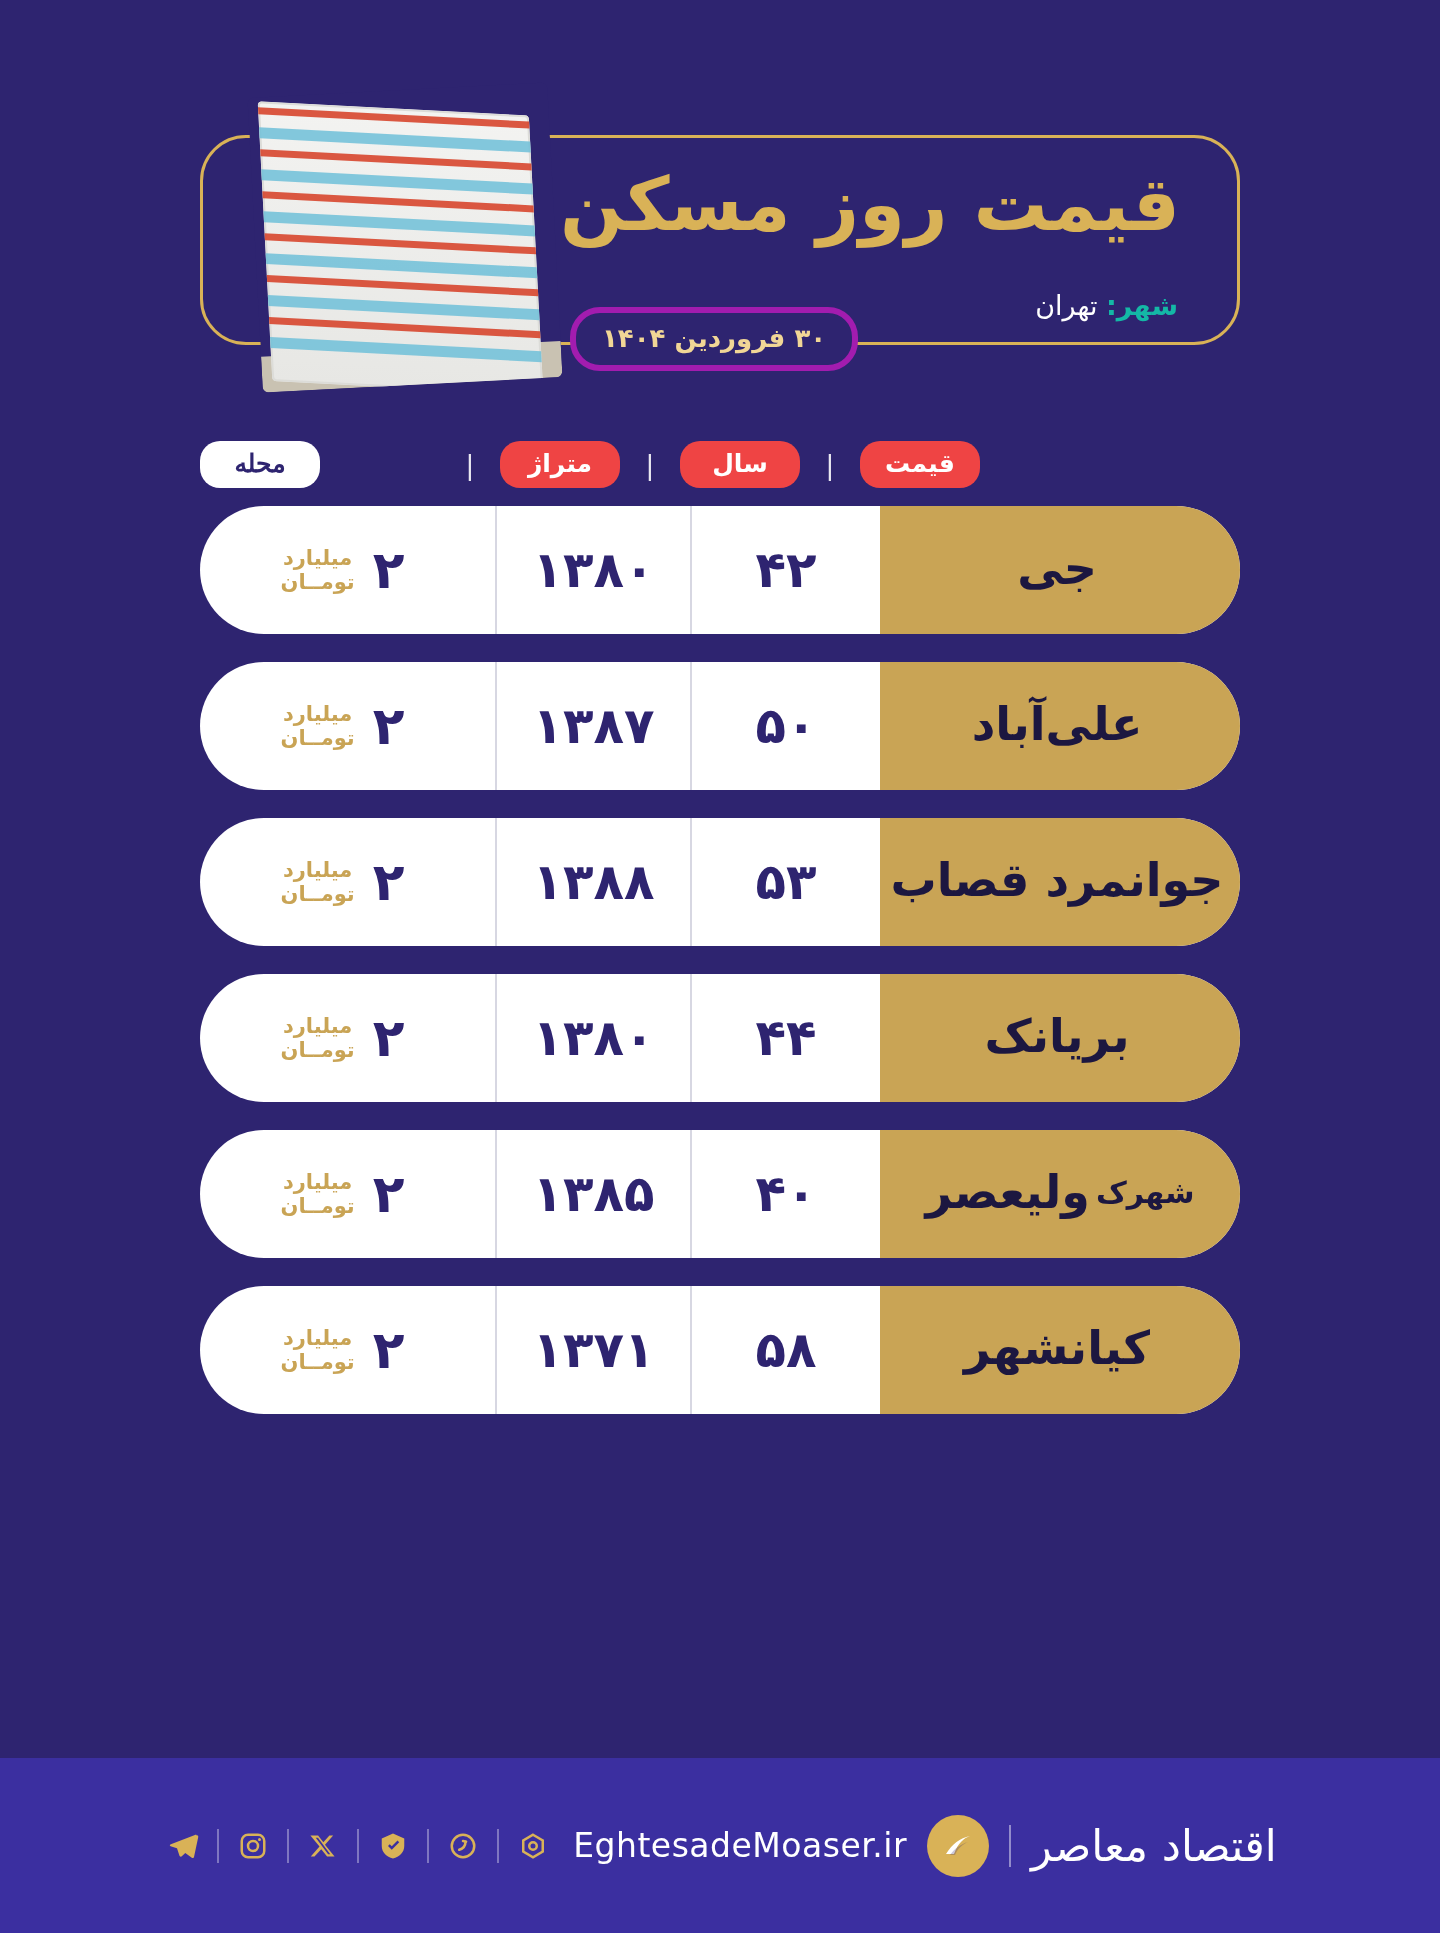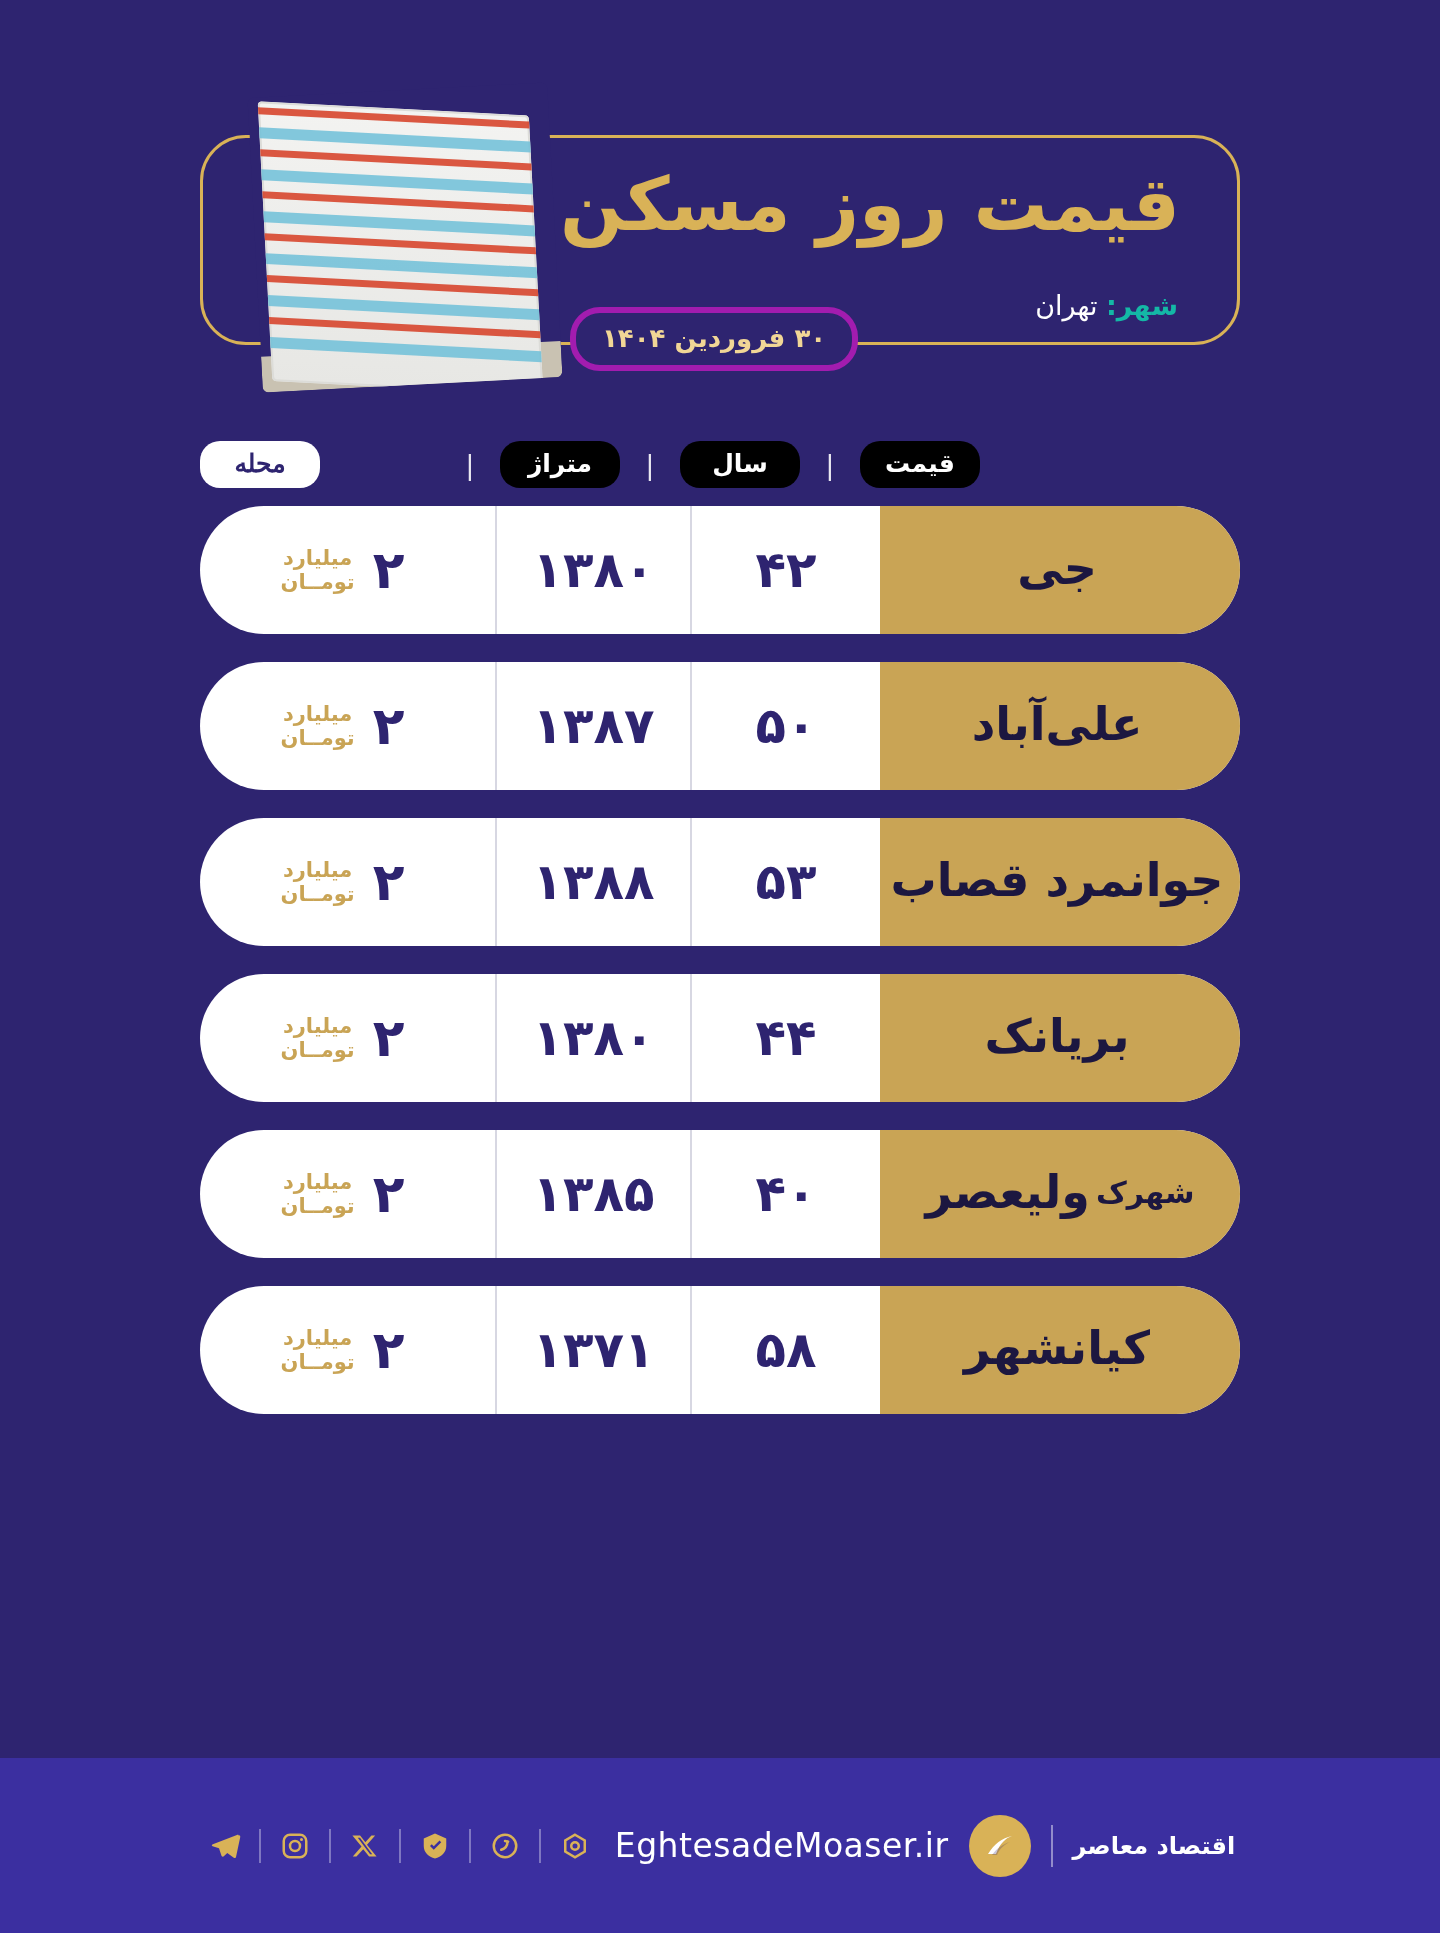--- a/index.html
+++ b/index.html
@@ -130,21 +130,21 @@
     margin: 36px auto 0;
     width: 1040px;
     display: flex;
     flex-direction: row-reverse;
     align-items: center;
     justify-content: flex-start;
     direction: rtl;
     gap: 0;
   }
   .col-head {
-    background: #000000;
+    background: #ef4444;
     color: #ffffff;
     font-size: 25px;
     font-weight: bold;
     border-radius: 20px;
     padding: 8px 0 10px;
     text-align: center;
   }
   .col-head.white { background: #ffffff; color: #2e2470; font-family: Liberation Serif, serif; }
   .ch-neighborhood { width: 120px; margin-right: 120px;}
   .ch-area { width: 120px; }
@@ -228,22 +228,22 @@
     height: 175px;
     background: #3b2fa0;
     display: flex;
     align-items: center;
     justify-content: center;
     gap: 20px;
     direction: rtl;
   }
   .brand-fa {
     color: #ffffff;
-    font-size: 24px;
-    font-weight: bold;
+    font-size: 43px;
+    font-weight: normal;
   }
   .vdiv {
     width: 2px; height: 42px;
     background: rgba(255,255,255,.45);
   }
   .logo-circle {
     width: 62px; height: 62px;
     border-radius: 50%;
     background: #d9b257;
     display: flex; align-items: center; justify-content: center;

